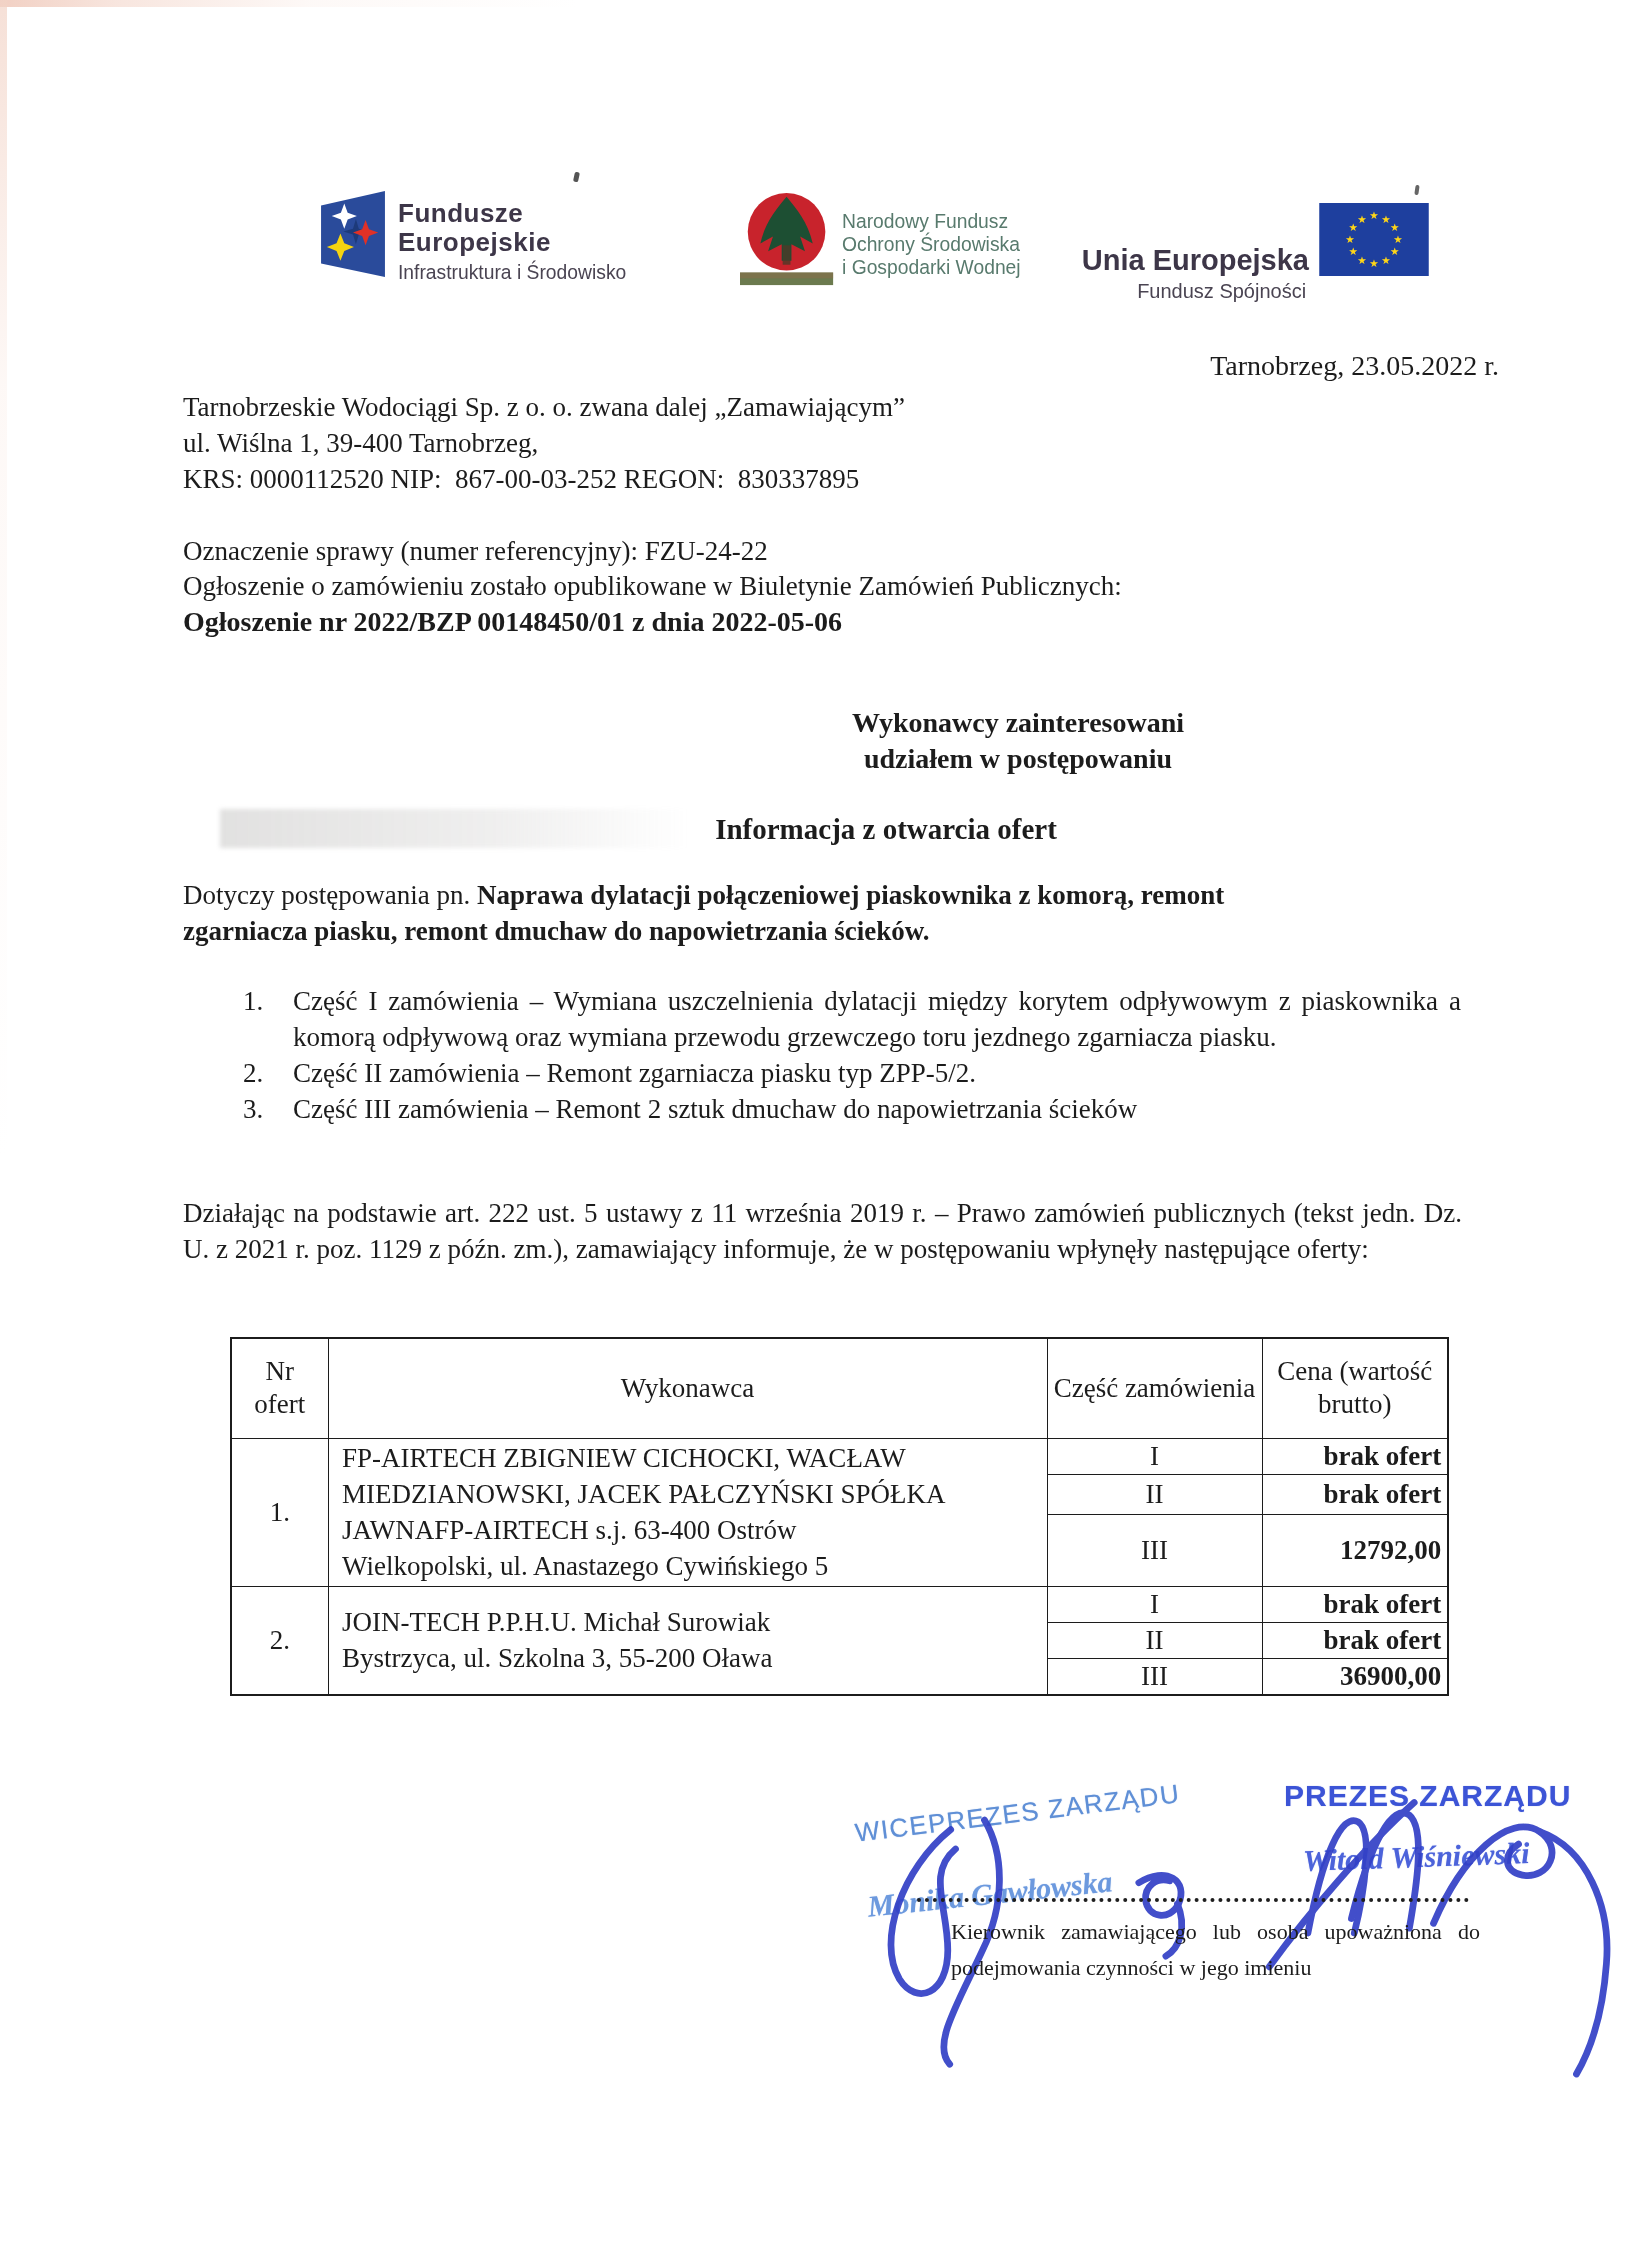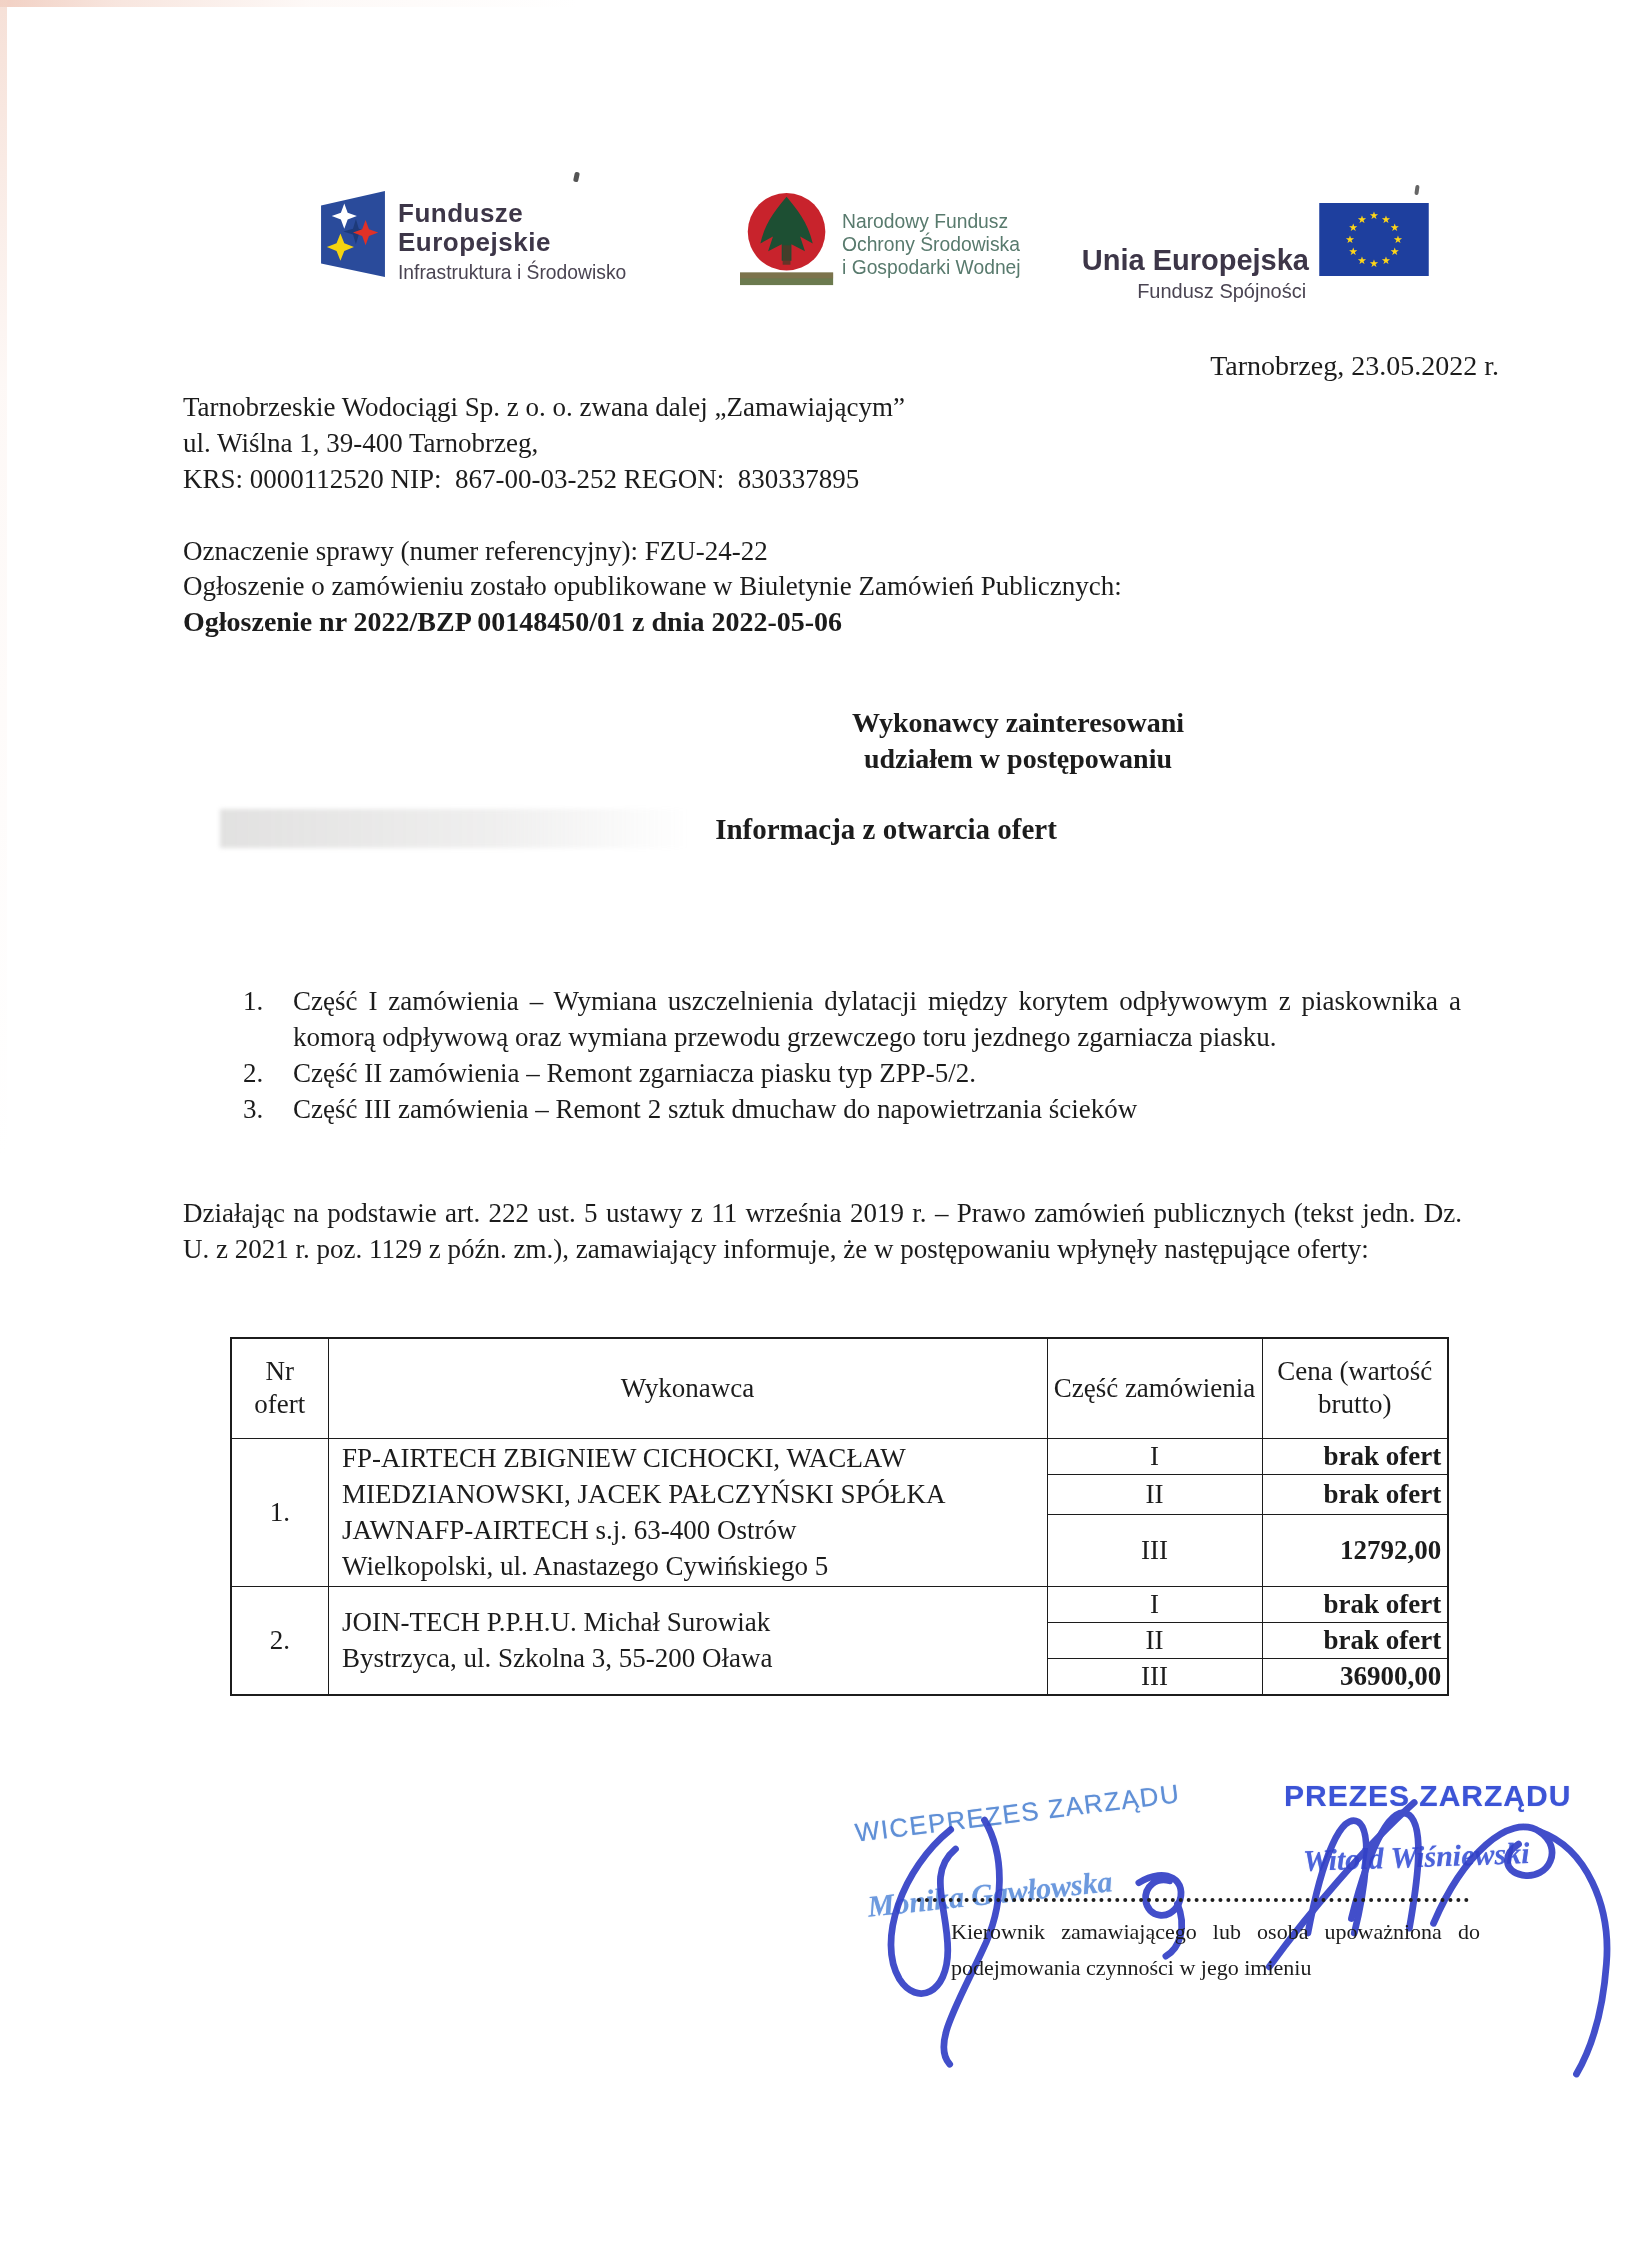--- a/index.html
+++ b/index.html
@@ -156,20 +156,24 @@
     <div class="b">Ogłoszenie nr 2022/BZP 00148450/01 z dnia 2022-05-06</div>
   </div>
 
   <div class="addressee">
     <div>Wykonawcy zainteresowani</div>
     <div>udziałem w postępowaniu</div>
   </div>
 
   <div class="doctitle">Informacja z otwarcia ofert</div>
 
+  <div class="subject">
+    <div><span>Dotyczy postępowania pn. </span><span class="b">Naprawa dylatacji połączeniowej piaskownika z komorą, remont</span></div>
+    <div class="b">zgarniacza piasku, remont dmuchaw do napowietrzania ścieków.</div>
+  </div>
 
   <div class="lots">
     <div class="lot-row">
       <div class="lot-no">1.</div>
       <div class="lot-text">Część I zamówienia – Wymiana uszczelnienia dylatacji między korytem odpływowym z piaskownika a komorą odpływową oraz wymiana przewodu grzewczego toru jezdnego zgarniacza piasku.</div>
     </div>
     <div class="lot-row">
       <div class="lot-no">2.</div>
       <div class="lot-text">Część II zamówienia – Remont zgarniacza piasku typ ZPP-5/2.</div>
     </div>

